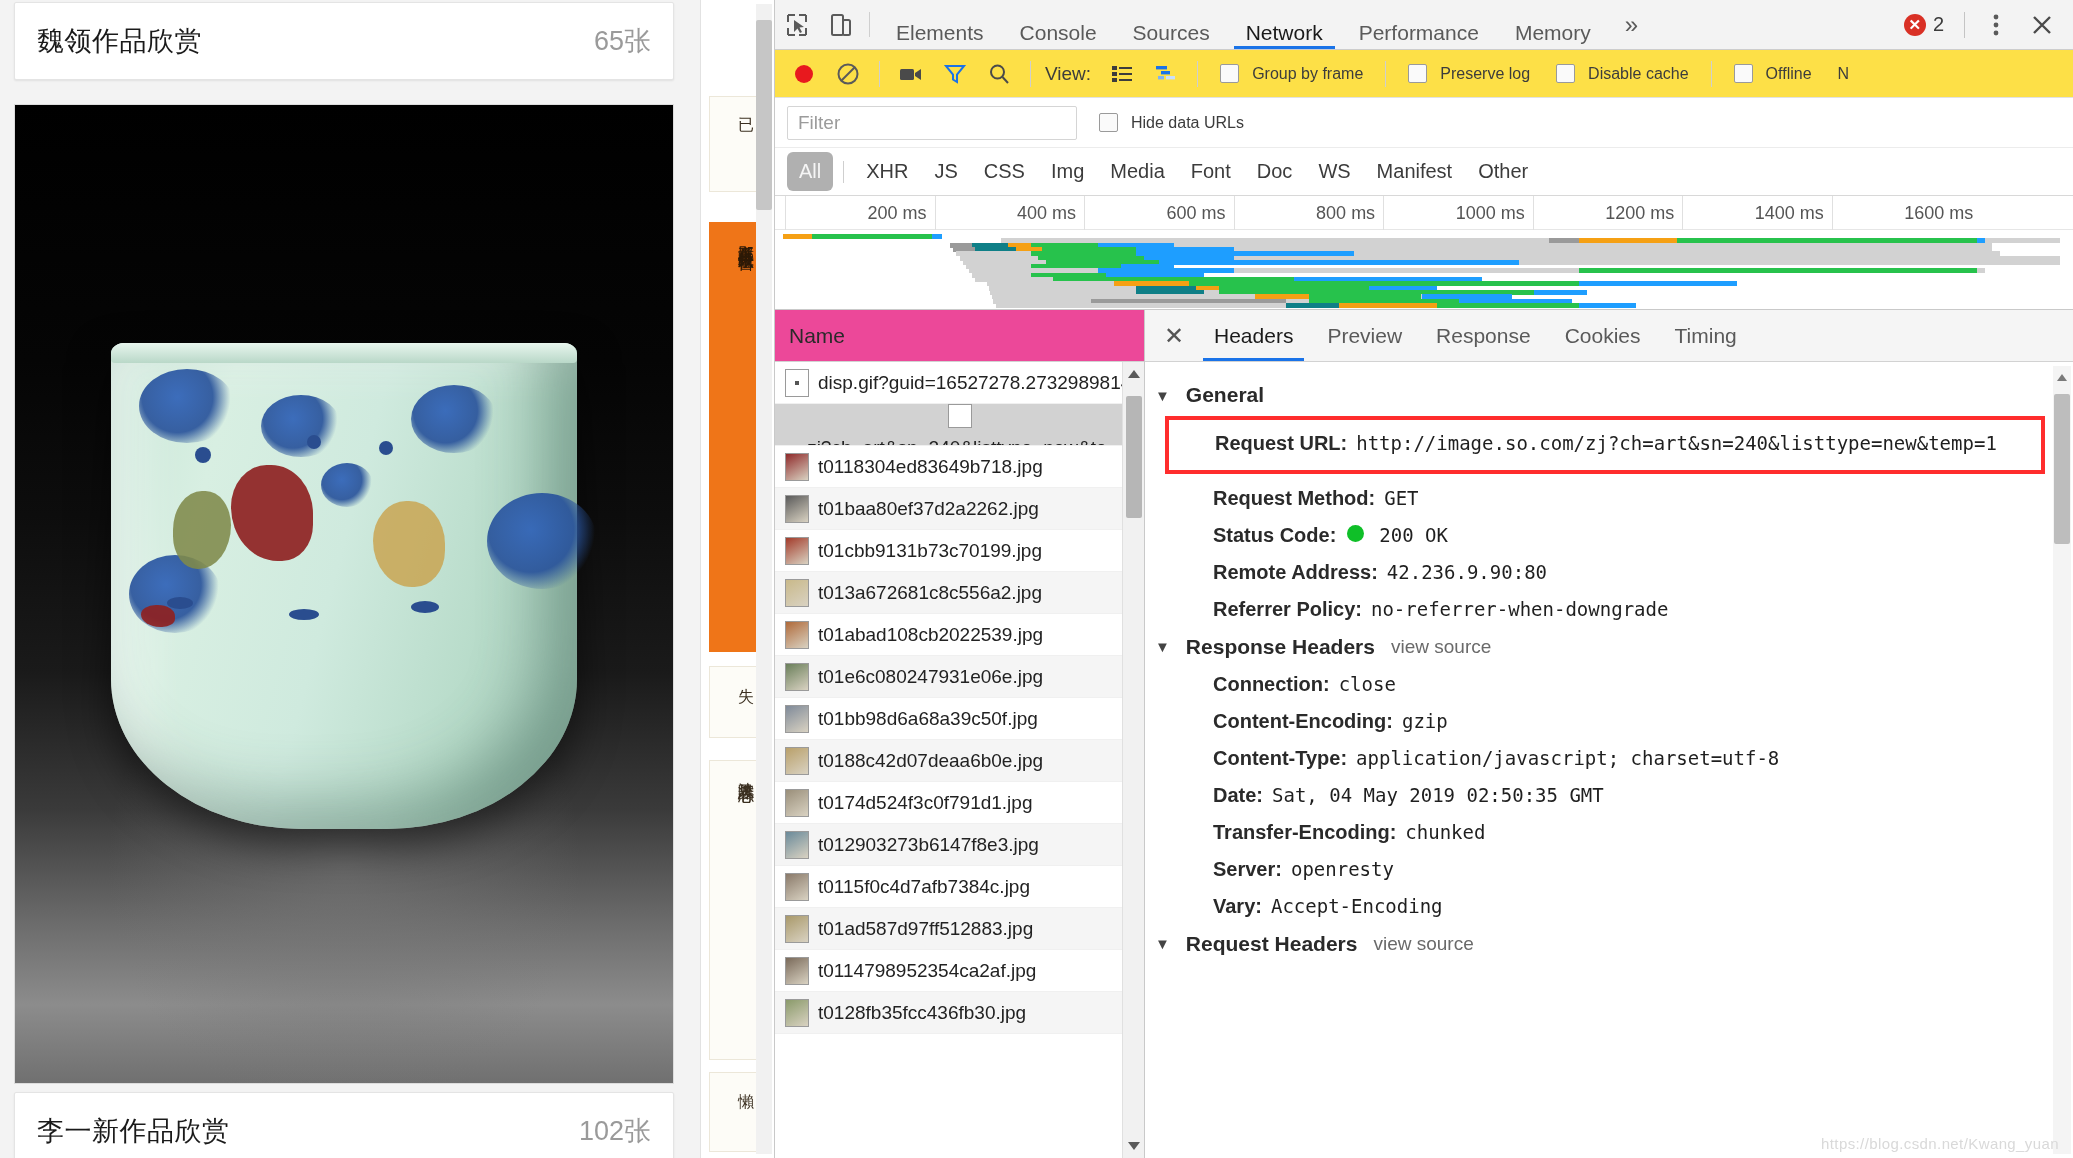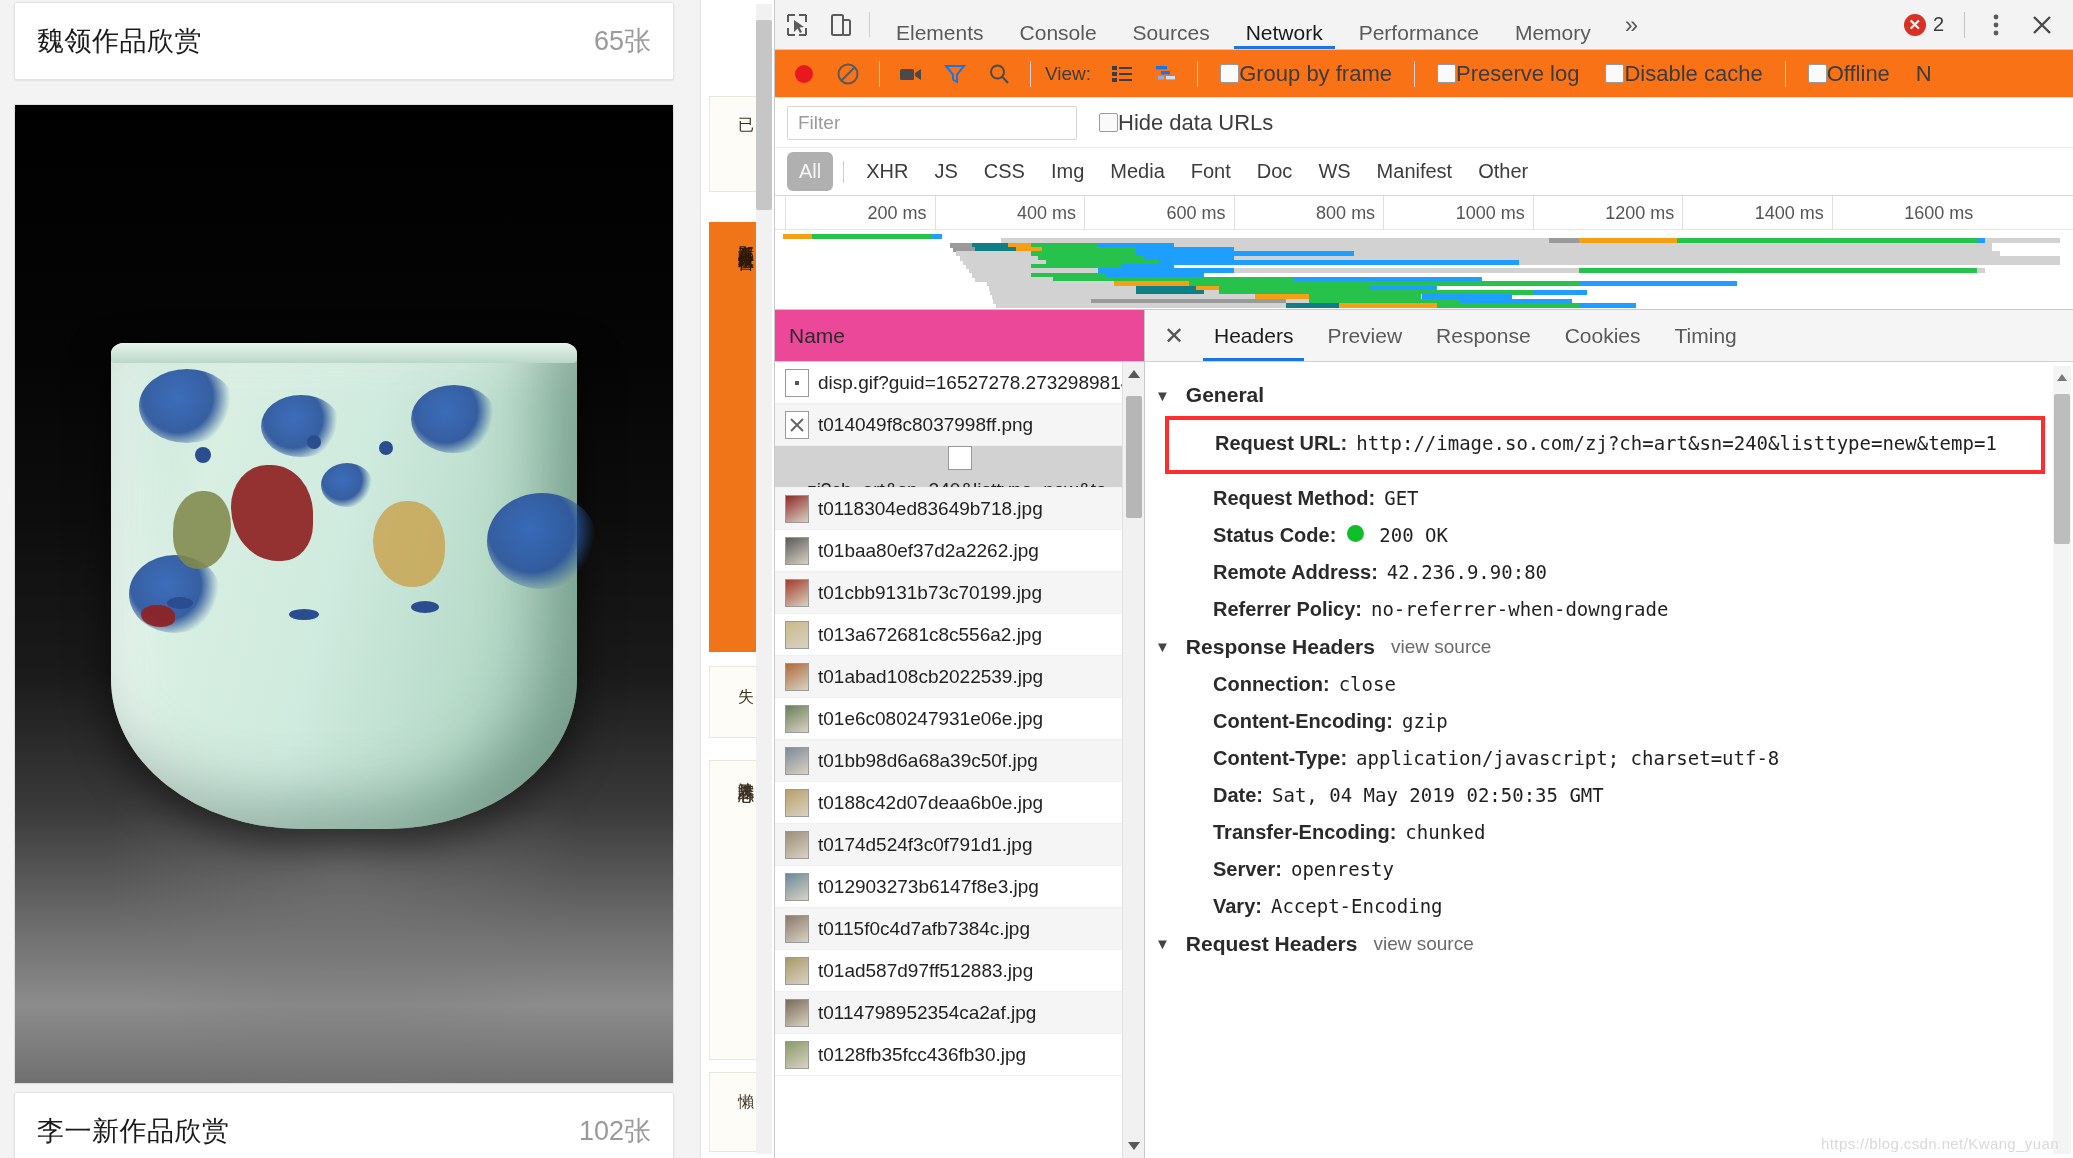--- a/index.html
+++ b/index.html
@@ -157,31 +157,31 @@
   }
   #err-count { font-size: 20px; color: #3c3c3c; }
   #right-sep { width:1px; height:26px; background:#c4c4c4; margin: 0 6px;}
   .icon-btn { width: 42px; height: 42px; display:flex; align-items:center; justify-content:center; cursor:pointer;}
 
   
   #net-toolbar {
     height: 48px; flex: 0 0 48px;
     display: flex; align-items: center;
     padding: 0 8px; gap: 2px;
-    background: #f97316;
+    background: #fde047;
     border-bottom: 1px solid #e2e2e2;
   }
   .tb-icon { width: 42px; height: 40px; display:flex;align-items:center;justify-content:center;cursor:pointer;}
   .tb-sep { width:1px; height:26px; background:#cfcfcf; margin: 0 8px;}
   #view-label { font-size: 19px; color:#3c3c3c; margin: 0 8px 0 4px;}
   .cbx {
     width: 19px; height: 19px; border: 1px solid #9a9a9a;
     background: #fafafa; border-radius: 2px; flex: 0 0 19px;
   }
-  .cb-group { display:flex; align-items:center; gap: 0; padding: 0 12px; cursor:pointer; white-space: nowrap; font-size: 22px; color:#3c3c3c;}
+  .cb-group { display:flex; align-items:center; gap: 13px; padding: 0 12px; cursor:pointer; white-space: nowrap; font-size: 16px; color:#3c3c3c;}
 
   
   #filter-row {
     height: 50px; flex: 0 0 50px;
     display: flex; align-items: center;
     padding: 0 12px; gap: 10px;
     background: #ffffff;
     border-bottom: 1px solid #ececec;
   }
   #filter-input {
@@ -661,28 +661,20 @@
           <span>Name</span>
         </div>
         <div id="req-rows">
           <div id="rows-inner">
               <div class="req-row">
                 <div class="rf-icon">
                   <span style="width:4px;height:4px;background:#555;display:block;"></span>
                 </div>
                 <div class="rf-name">disp.gif?guid=16527278.27329898149</div>
               </div>
-              <div class="req-row">
-                <div class="rf-icon">
-                  <svg width="18" height="18" viewBox="0 0 18 18">
-                    <path d="M3 3 L15 15 M15 3 L3 15" stroke="#666" stroke-width="2"></path>
-                  </svg>
-                </div>
-                <div class="rf-name">t014049f8c8037998ff.png</div>
-              </div>
               <div class="req-row sel">
                 <div class="rf-icon"></div>
                 <div class="rf-name">zj?ch=art&amp;sn=240&amp;listtype=new&amp;te.</div>
               </div>
               <div class="req-row">
                 <div class="rf-icon" style="background: linear-gradient(150deg, rgb(143, 42, 42) 0%, rgb(217, 210, 194) 100%);"></div>
                 <div class="rf-name">t0118304ed83649b718.jpg</div>
               </div>
               <div class="req-row">
                 <div class="rf-icon" style="background: linear-gradient(150deg, rgb(90, 90, 90) 0%, rgb(217, 210, 194) 100%);"></div>

